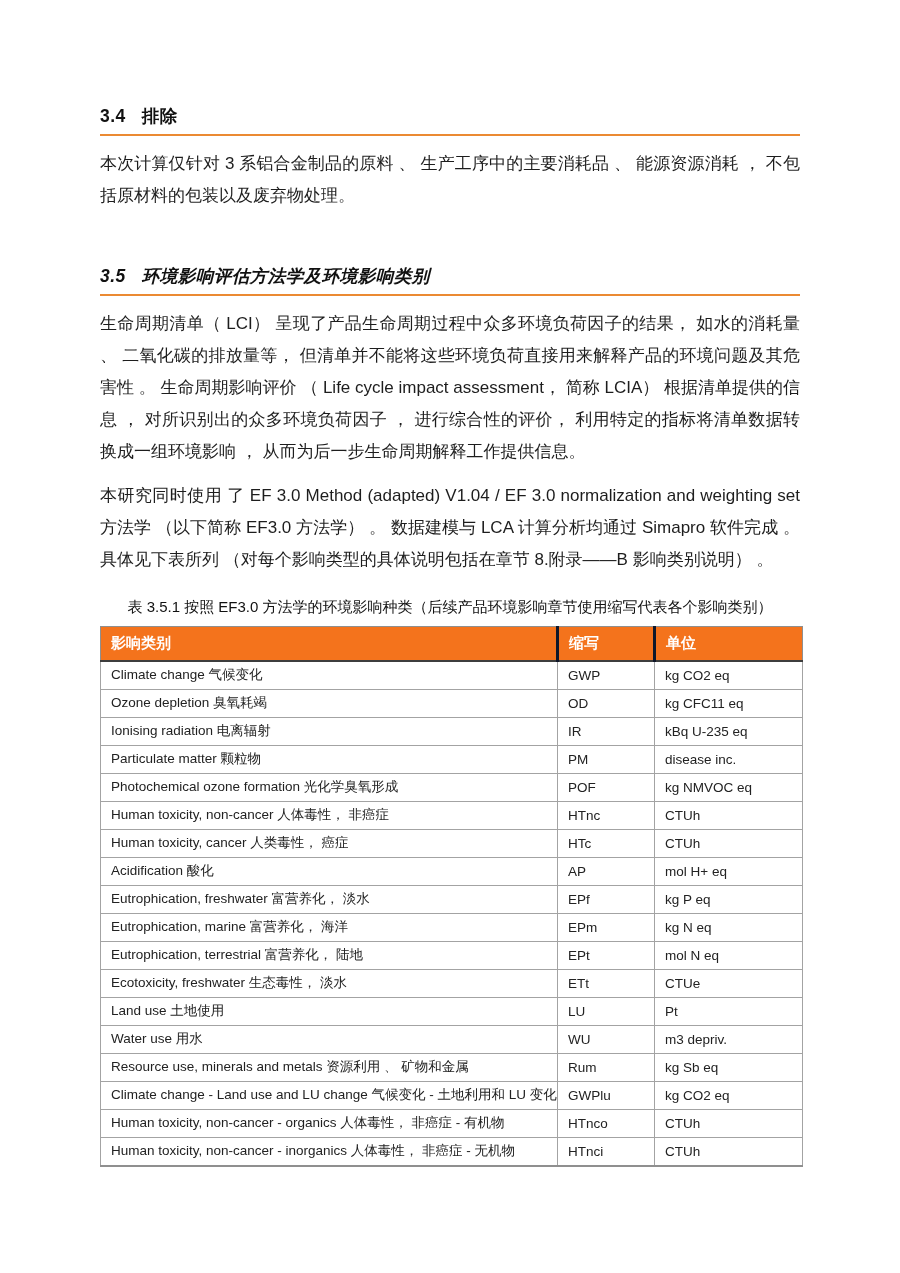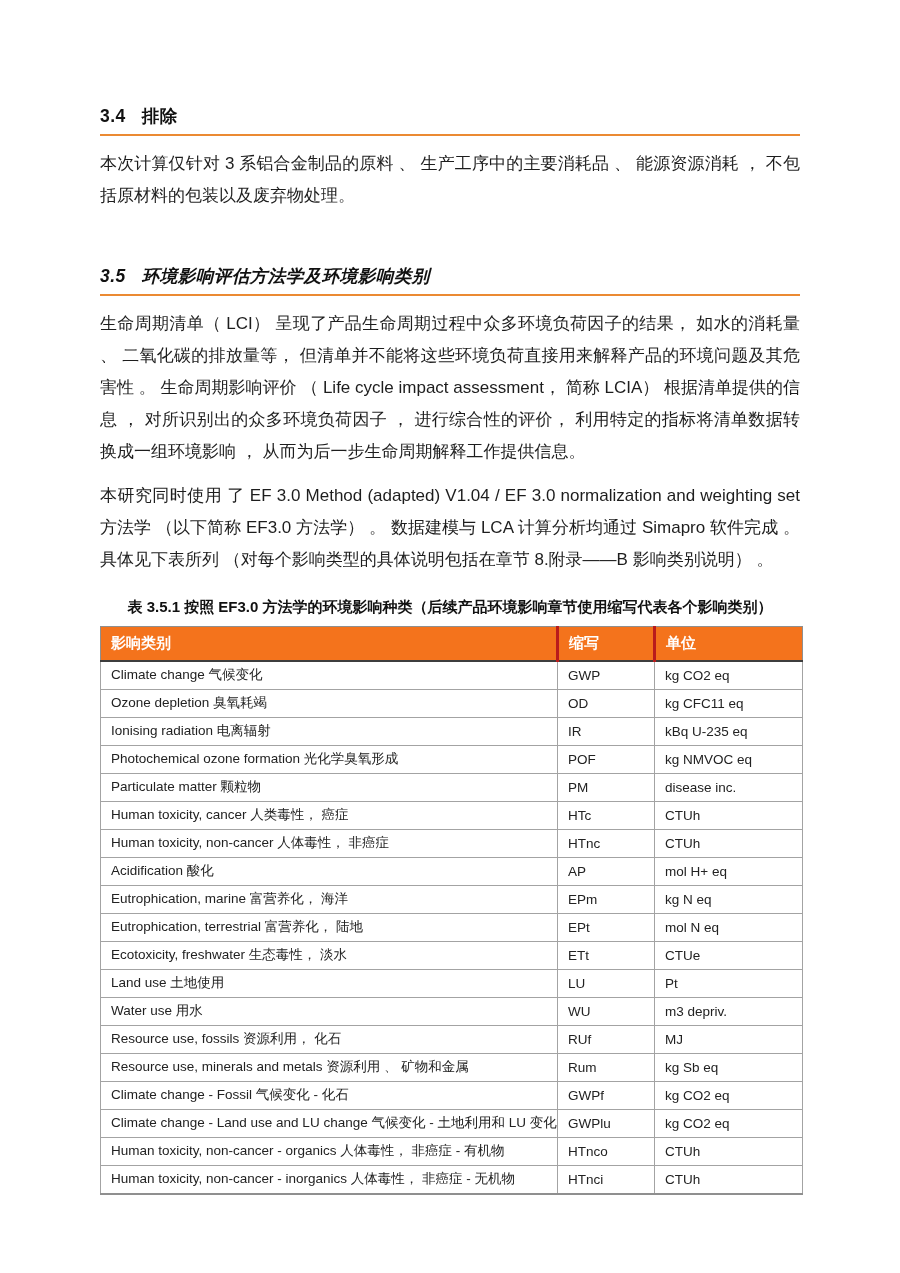--- a/index.html
+++ b/index.html
@@ -32,21 +32,21 @@
     font-size:17px;
     line-height:32px;
     text-align:justify;
     margin:12px 0 0 0;
     color:#1d1d1d;
   }
   .table-caption{
     margin-top:22px;
     text-align:center;
     font-size:15px;
-    font-weight:bold;
+    font-weight:normal;
     color:#111;
   }
   table.impact-table{
     margin-top:9px;
     width:702px;
     border-collapse:collapse;
     table-layout:fixed;
     border:1px solid #8f8f8f;
     border-bottom:2px solid #8f8f8f;
     font-size:13.5px;
@@ -57,21 +57,21 @@
   table.impact-table thead th{
     background:#F4731C;
     color:#ffffff;
     font-size:15px;
     font-weight:bold;
     text-align:left;
     padding:7px 10px 7px 10px;
     border-bottom:2px solid #3d3d3d;
   }
   table.impact-table thead th + th{
-    border-left:3px solid #b91c1c;
+    border-left:3px solid #0f172a;
   }
   table.impact-table tbody td{
     border:1px solid #a3a3a3;
     padding:4px 10px 5px 10px;
     height:17px;
     color:#222;
     white-space:nowrap;
     overflow:hidden;
   }
 </style>
@@ -116,45 +116,50 @@
           <td>Ozone depletion 臭氧耗竭</td>
           <td>OD</td>
           <td>kg CFC11 eq</td>
         </tr>
         <tr>
           <td>Ionising radiation 电离辐射</td>
           <td>IR</td>
           <td>kBq U-235 eq</td>
         </tr>
         <tr>
+          <td>Particulate matter 颗粒物</td>
+          <td>PM</td>
+          <td>disease inc.</td>
+        </tr>
+        <tr>
           <td>Photochemical ozone formation 光化学臭氧形成</td>
           <td>POF</td>
           <td>kg NMVOC eq</td>
         </tr>
         <tr>
-          <td>Particulate matter 颗粒物</td>
-          <td>PM</td>
-          <td>disease inc.</td>
+          <td>Human toxicity, non-cancer 人体毒性， 非癌症</td>
+          <td>HTnc</td>
+          <td>CTUh</td>
         </tr>
         <tr>
           <td>Human toxicity, cancer 人类毒性， 癌症</td>
           <td>HTc</td>
-          <td>CTUh</td>
-        </tr>
-        <tr>
-          <td>Human toxicity, non-cancer 人体毒性， 非癌症</td>
-          <td>HTnc</td>
           <td>CTUh</td>
         </tr>
         <tr>
           <td>Acidification 酸化</td>
           <td>AP</td>
           <td>mol H+ eq</td>
         </tr>
         <tr>
+          <td>Eutrophication, freshwater 富营养化， 淡水</td>
+          <td>EPf</td>
+          <td>kg P eq</td>
+        </tr>
+        <tr>
           <td>Eutrophication, marine 富营养化， 海洋</td>
           <td>EPm</td>
           <td>kg N eq</td>
         </tr>
         <tr>
           <td>Eutrophication, terrestrial 富营养化， 陆地</td>
           <td>EPt</td>
           <td>mol N eq</td>
         </tr>
         <tr>
@@ -166,35 +171,25 @@
           <td>Land use 土地使用</td>
           <td>LU</td>
           <td>Pt</td>
         </tr>
         <tr>
           <td>Water use 用水</td>
           <td>WU</td>
           <td>m3 depriv.</td>
         </tr>
         <tr>
-          <td>Resource use, fossils 资源利用， 化石</td>
-          <td>RUf</td>
-          <td>MJ</td>
-        </tr>
-        <tr>
           <td>Resource use, minerals and metals 资源利用 、 矿物和金属</td>
           <td>Rum</td>
           <td>kg Sb eq</td>
         </tr>
         <tr>
-          <td>Climate change - Fossil 气候变化 - 化石</td>
-          <td>GWPf</td>
-          <td>kg CO2 eq</td>
-        </tr>
-        <tr>
           <td>Climate change - Land use and LU change 气候变化 - 土地利用和 LU 变化</td>
           <td>GWPlu</td>
           <td>kg CO2 eq</td>
         </tr>
         <tr>
           <td>Human toxicity, non-cancer - organics 人体毒性， 非癌症 - 有机物</td>
           <td>HTnco</td>
           <td>CTUh</td>
         </tr>
         <tr>

